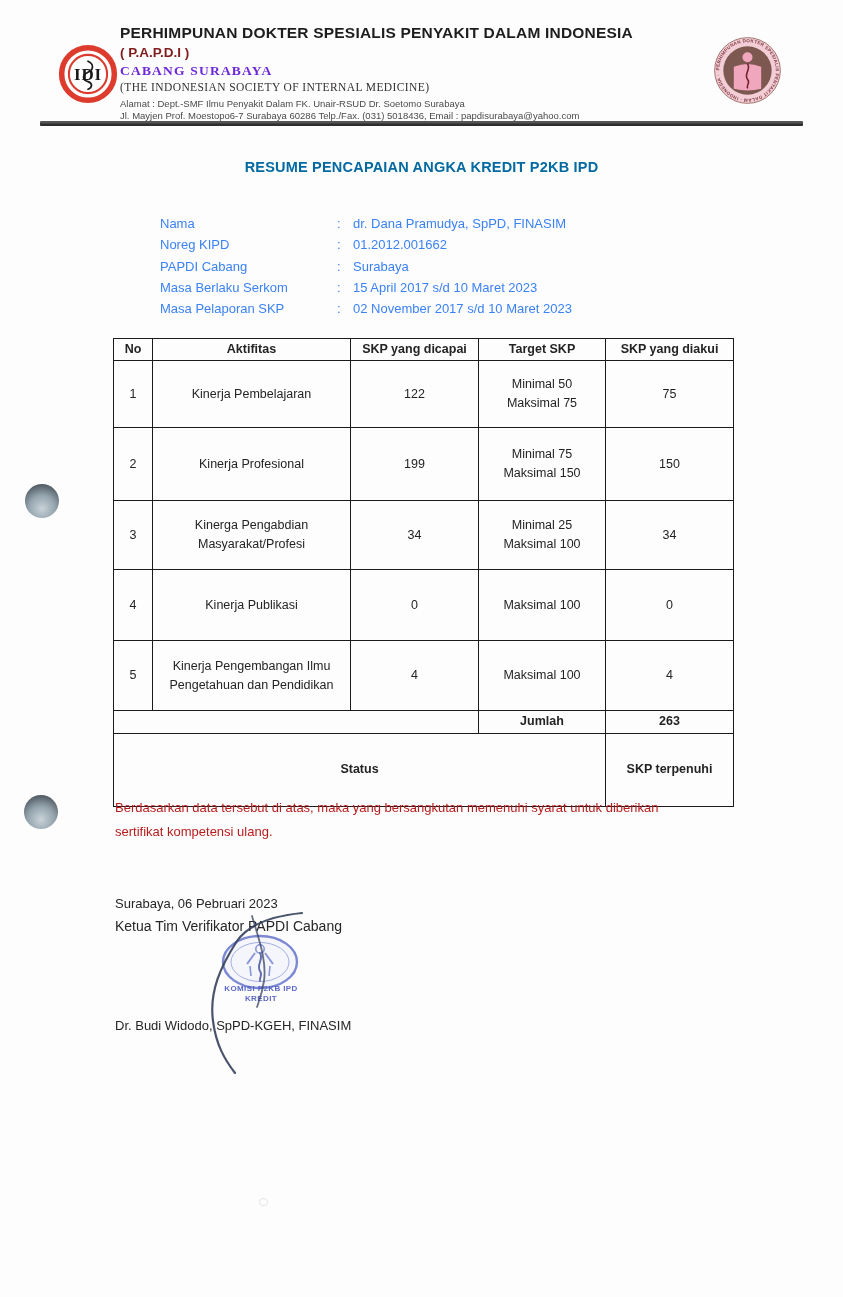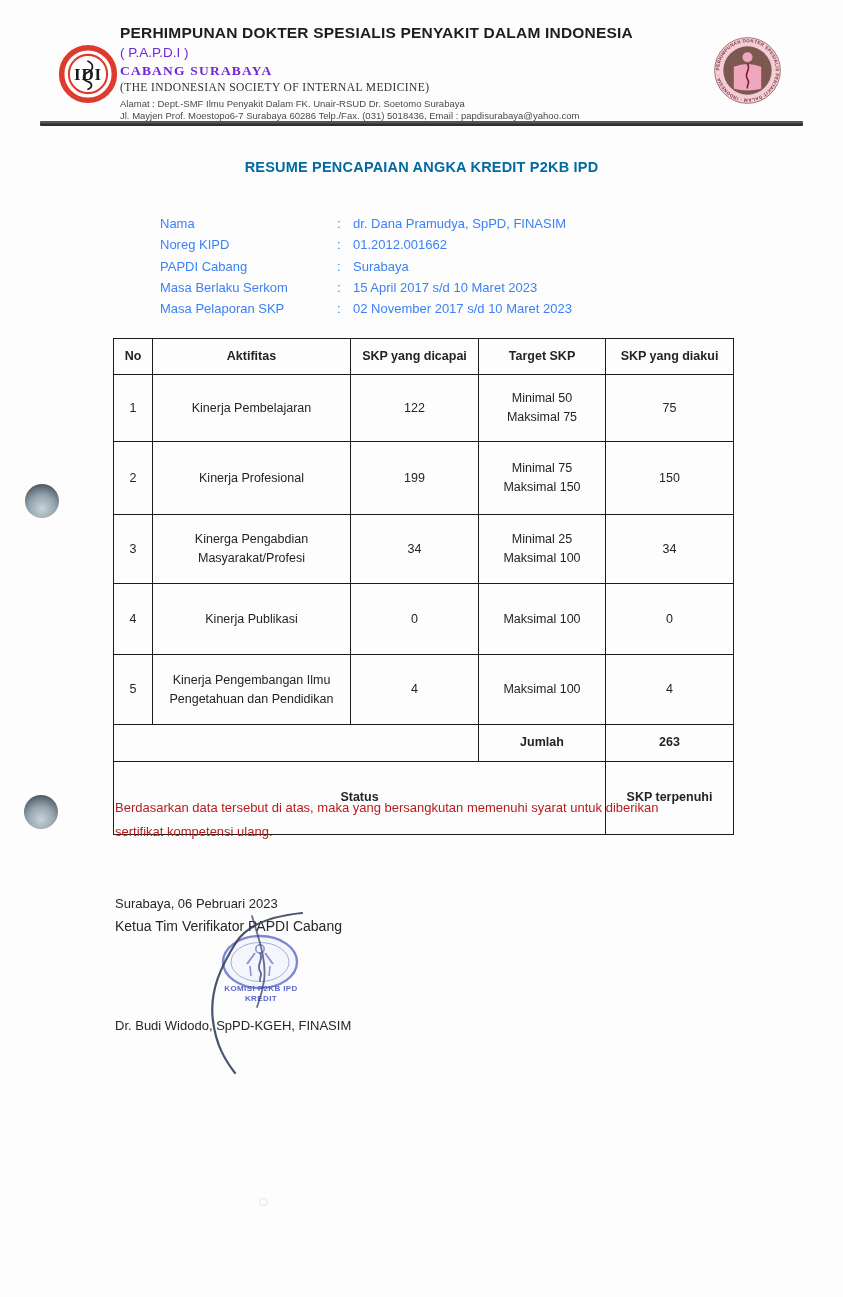--- a/index.html
+++ b/index.html
@@ -3,39 +3,39 @@
 <meta charset="utf-8">
 <style>
   html,body{margin:0;padding:0;background:#ffffff;}
   .page{
     position:relative;width:843px;height:1297px;background:#fdfdfd;
     font-family:"Liberation Sans",sans-serif;color:#262626;overflow:hidden;
   }
   
   .hdr-text{position:absolute;left:120px;top:24px;width:600px;text-align:left;line-height:1.18;}
   .org-name{font-size:15.5px;font-weight:bold;color:#1d1d1d;letter-spacing:.2px;}
-  .org-abbr{font-size:13.5px;font-weight:normal;color:#6d28d9;margin-top:3px;}
+  .org-abbr{font-size:13.5px;font-weight:bold;color:#7f1d1d;margin-top:3px;}
   .org-branch{font-family:"Liberation Serif",serif;font-size:13.5px;font-weight:bold;color:#6d28d9;letter-spacing:1.2px;margin-top:2px;}
   .org-eng{font-family:"Liberation Serif",serif;font-size:11.5px;font-weight:normal;color:#33302e;letter-spacing:.4px;margin-top:2px;}
   .org-addr{font-size:9.5px;color:#4a4a4a;margin-top:3px;line-height:1.25;}
   .hdr-rule{position:absolute;left:40px;top:121px;width:763px;height:5px;
     background:linear-gradient(#555 0 38%, #2e2e2e 62% 100%);border-radius:1px;}
   .logo{position:absolute;}
   
   .doc-title{position:absolute;left:0;top:159px;width:843px;text-align:center;
     font-size:14.5px;font-weight:bold;color:#0369a1;letter-spacing:.2px;}
   .info{position:absolute;left:160px;top:213px;font-size:13px;color:#3b82f6;}
   .info-row{display:flex;height:21.3px;align-items:center;}
   .info-label{width:177px;}
   .info-colon{width:16px;}
   
   table.skp{position:absolute;left:113px;top:338px;border-collapse:collapse;table-layout:fixed;
     font-size:12.5px;color:#242424;}
   table.skp td,table.skp th{border:1.5px solid #1b1b1b;text-align:center;vertical-align:middle;
-    padding:8px 4px;line-height:1.55;}
+    padding:1px 4px;line-height:1.55;}
   table.skp th{font-weight:bold;}
   tr.r-head{height:20px;}
   tr.r1{height:67px;} tr.r2{height:73px;} tr.r3{height:69px;}
   tr.r4{height:71px;} tr.r5{height:70px;}
   tr.r-jumlah{height:21px;} tr.r-status{height:73px;}
   .b{font-weight:bold;}
   
   .conclusion{position:absolute;left:115px;top:796px;width:690px;font-size:13px;
     line-height:23.5px;color:#b91c1c;}
   .sign-place{position:absolute;left:115px;top:896px;font-size:13px;}

